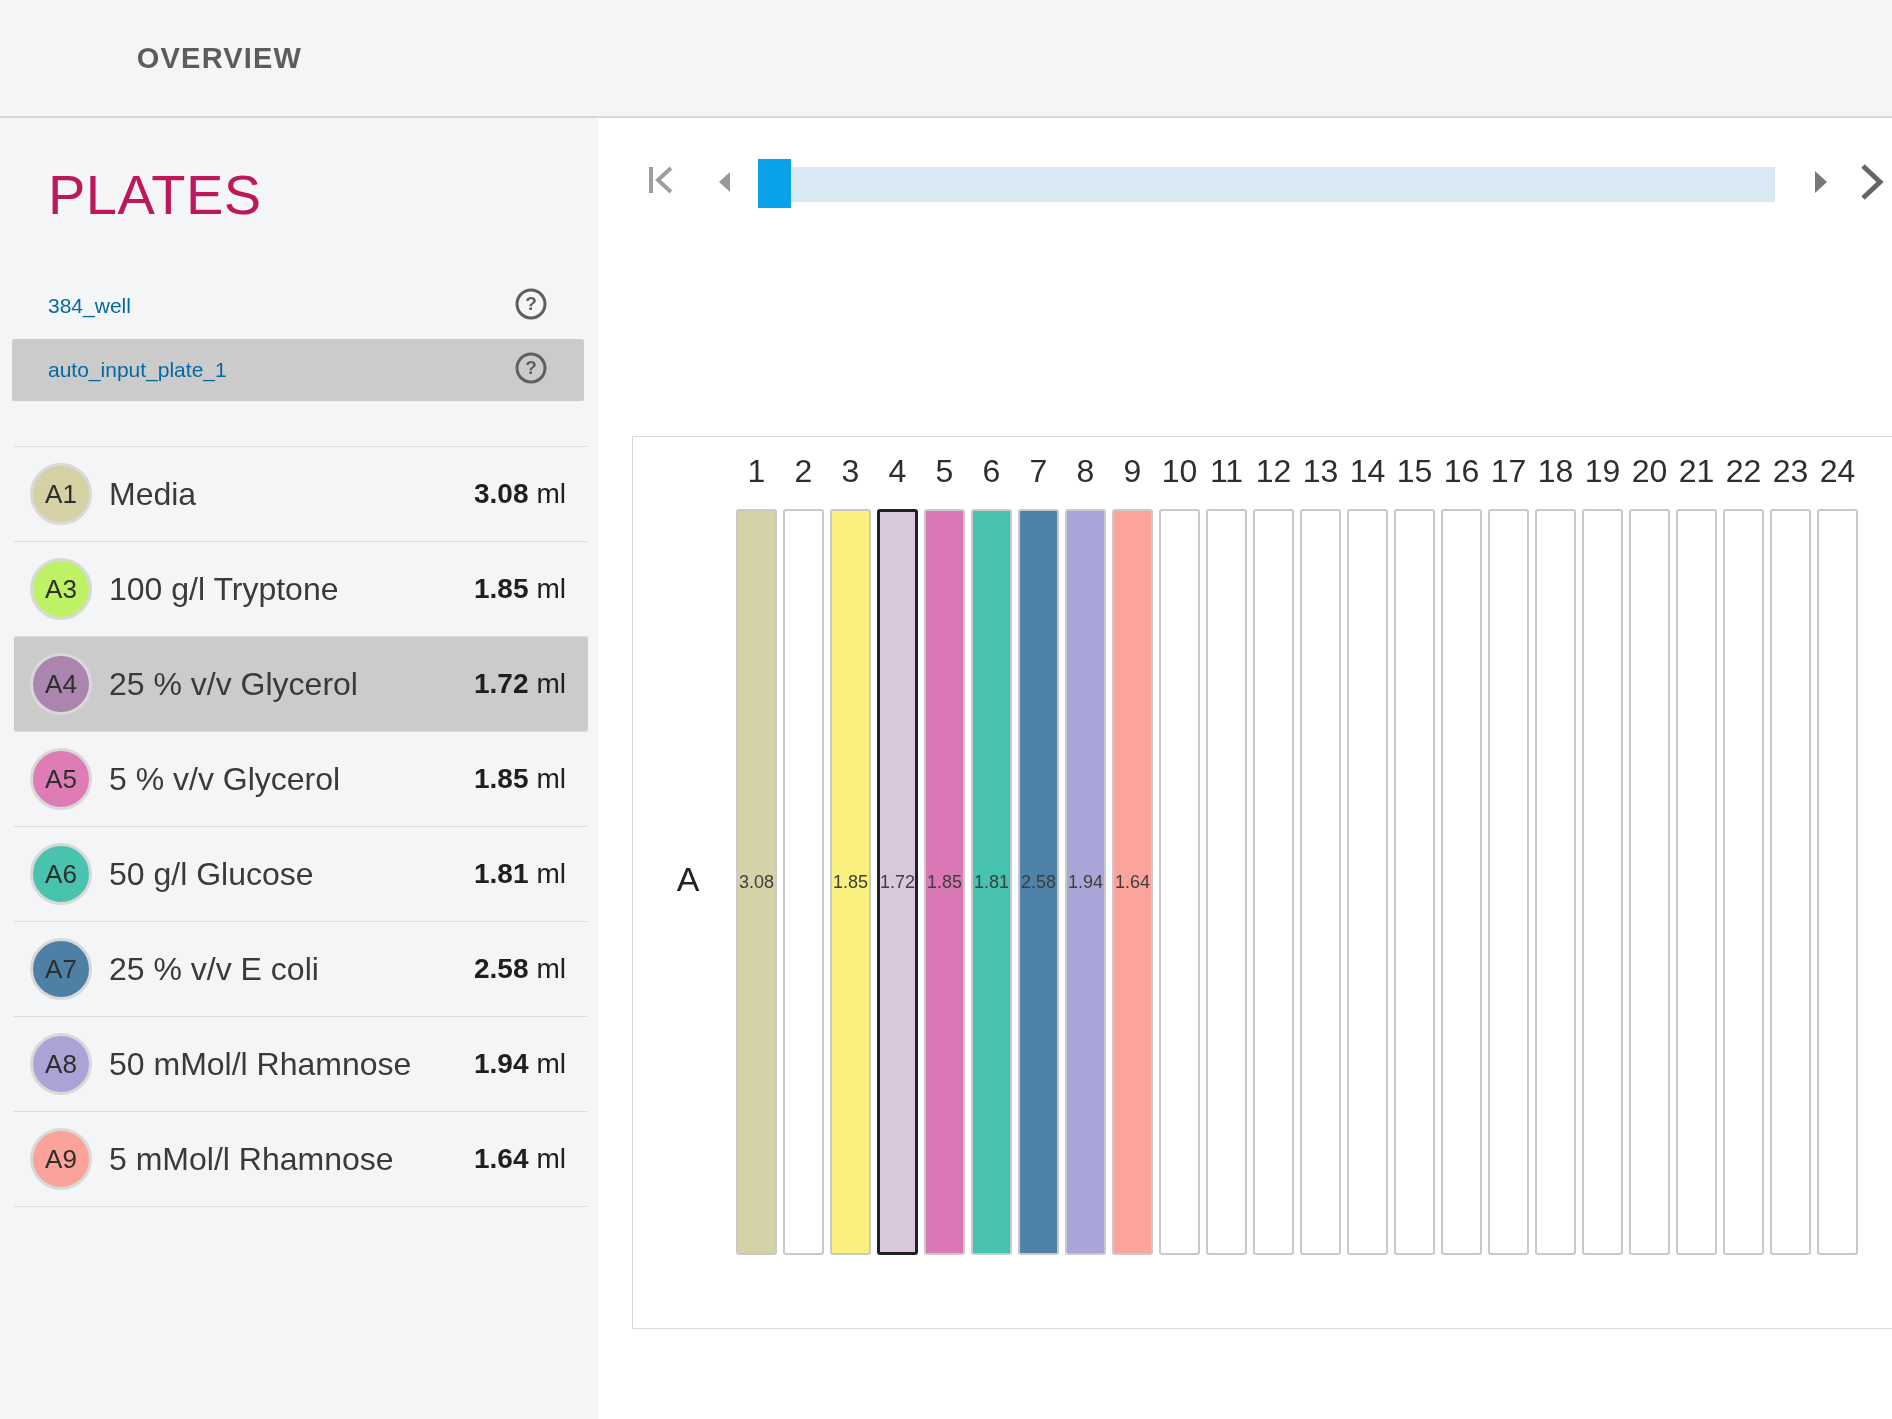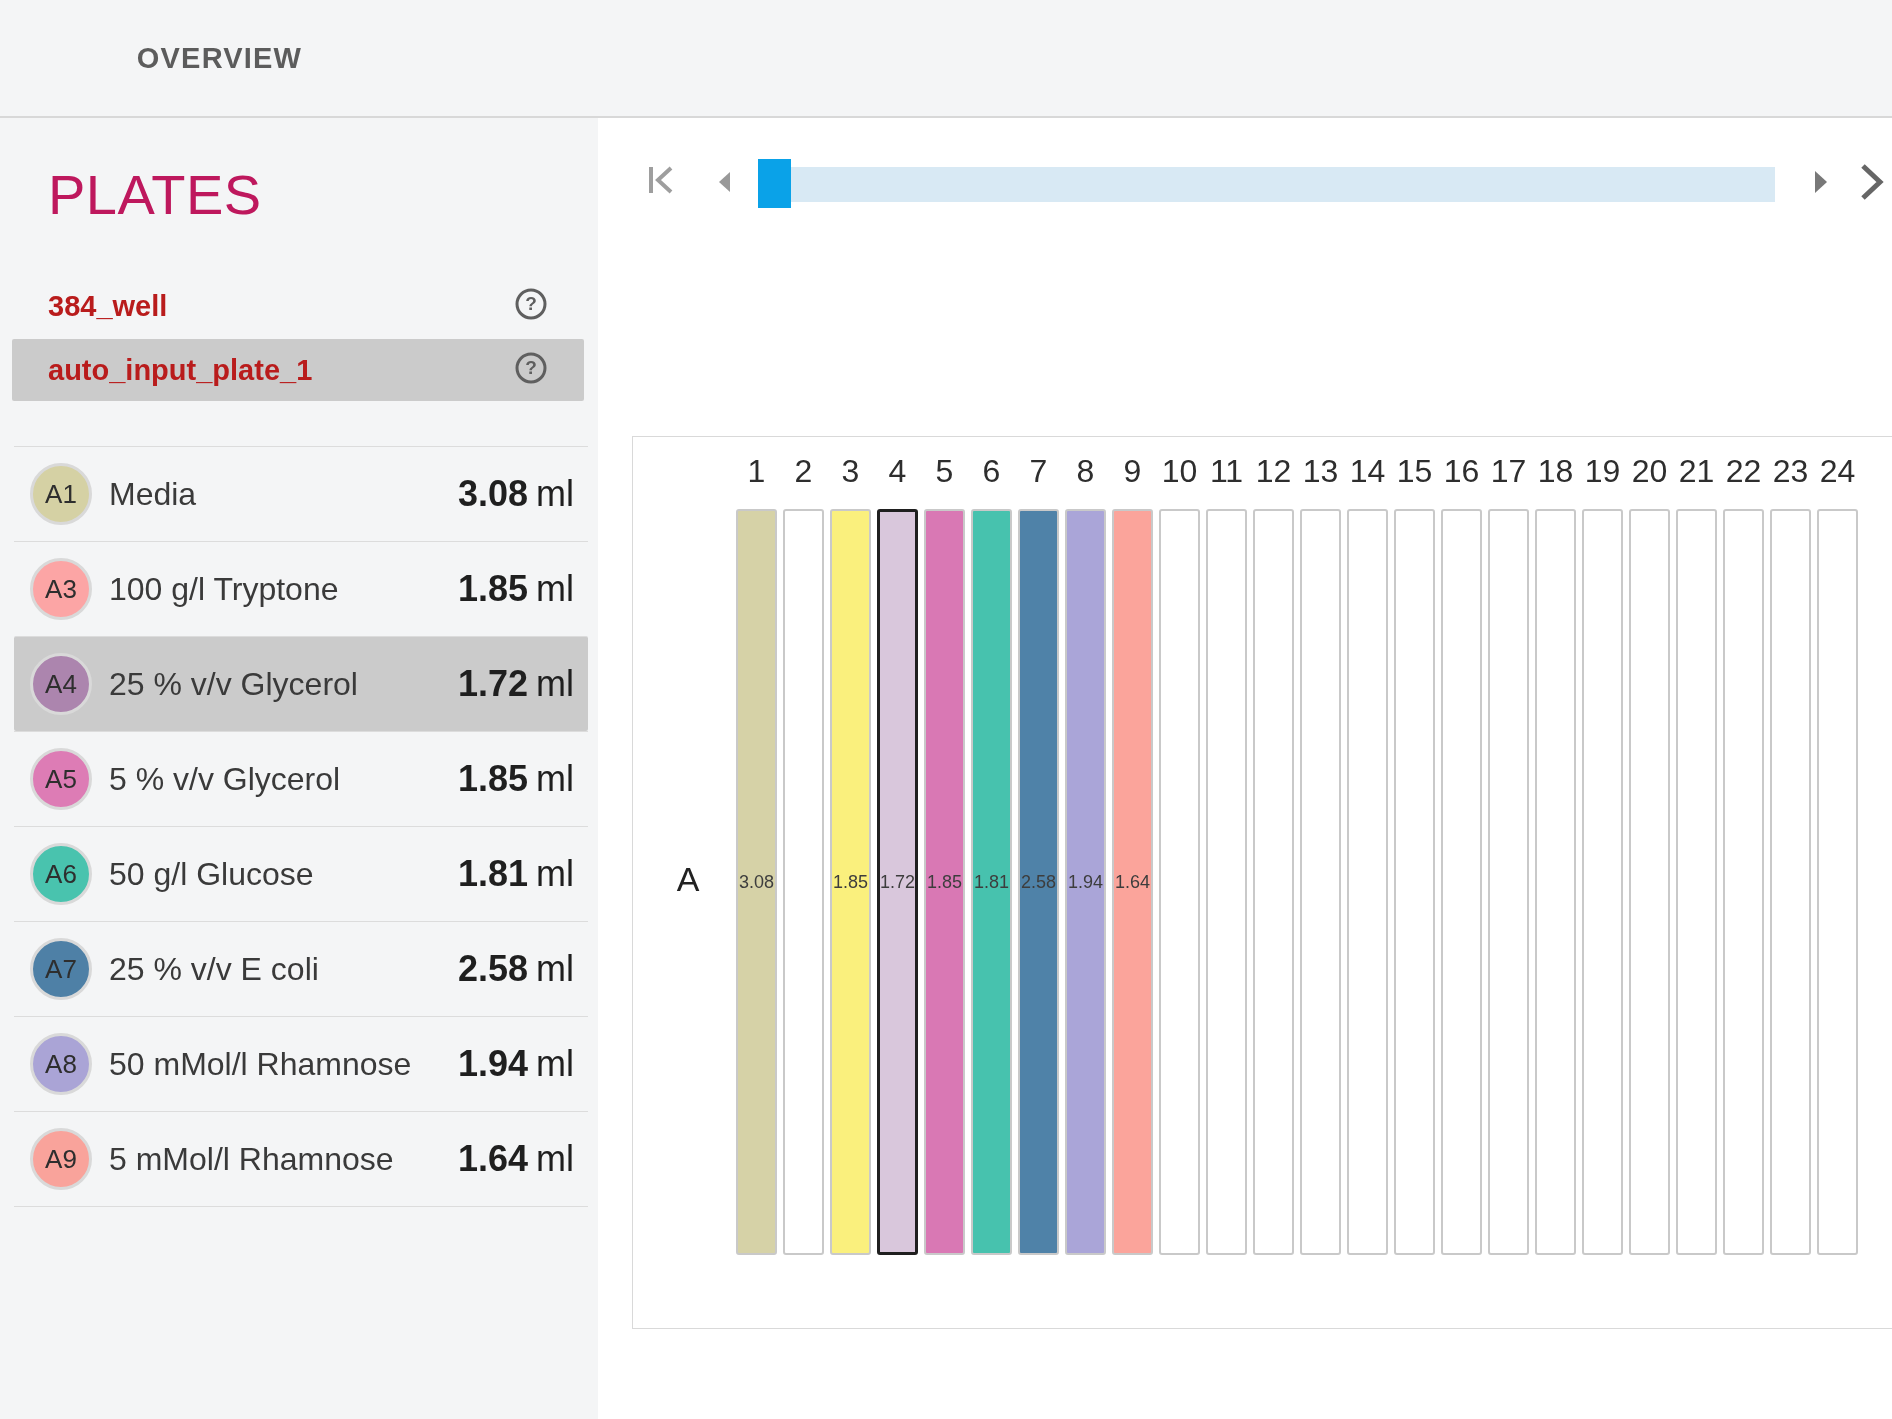--- a/index.html
+++ b/index.html
@@ -33,37 +33,37 @@
     font-size:56px; font-weight:400; color:#be185d; letter-spacing:0.5px;
     margin:44px 0 0 48px;
   }
   .plate-list { margin-top:48px; }
   .plate-row {
     height:62px; margin:0 14px 2px 12px; padding:0 36px;
     display:flex; align-items:center; justify-content:space-between;
     border-radius:2px; cursor:pointer;
   }
   .plate-row.selected { background:#cbcbcb; }
-  .plate-name { font-size:29px; color:#b91c1c;font-weight:bold; }
+  .plate-name { font-size:21px; color:#0369a1; }
   .help-icon { flex:0 0 auto; }
 
   .reagent-list { margin:45px 10px 0 14px; border-bottom:1px solid #dcdcdc; }
   .reagent-row {
     height:95px; border-top:1px solid #dcdcdc;
     display:flex; align-items:center; position:relative; cursor:pointer;
   }
   .reagent-row.selected { background:#cbcbcb; border-radius:2px; }
   .badge {
     width:62px; height:62px; border-radius:50%; border:3px solid #d9d9d9;
     margin-left:16px; flex:0 0 auto;
     display:flex; align-items:center; justify-content:center;
     font-size:26px; color:#2e2e2e;
   }
   .reagent-name { margin-left:17px; font-size:32px; color:#3a3a3a; }
-  .reagent-volume { position:absolute; right:14px; font-size:36px; color:#1f1f1f; white-space:nowrap; }
+  .reagent-volume { position:absolute; right:22px; font-size:28px; color:#1f1f1f; white-space:nowrap; }
   .reagent-volume .num { font-weight:700; }
   .reagent-volume .unit { font-weight:400; margin-left:8px; }
 
   
   .icon-skip     { position:absolute; left:646px; top:164px; cursor:pointer; }
   .arrow-left    { position:absolute; left:719px; top:172px; width:0; height:0;
                    border-top:10px solid transparent; border-bottom:10px solid transparent;
                    border-right:11px solid #999999; cursor:pointer; }
   .scroll-track  { position:absolute; left:758px; top:167px; width:1017px; height:35px; background:#d8e9f4; cursor:pointer; }
   .scroll-thumb  { position:absolute; left:758px; top:159px; width:33px; height:49px; background:#0aa2e8; cursor:grab; }
@@ -119,21 +119,21 @@
           </svg></span>
       </div>
     </div>
   <div class="reagent-list" id="reagent-list">
       <div class="reagent-row">
         <div class="badge" style="background: rgb(213, 209, 164);">A1</div>
         <div class="reagent-name">Media</div>
         <div class="reagent-volume"><span class="num">3.08</span><span class="unit">ml</span></div>
       </div>
       <div class="reagent-row">
-        <div class="badge" style="background: #fca5a5; text-align: right;">A3</div>
+        <div class="badge" style="background: #bef264; text-align: right;">A3</div>
         <div class="reagent-name">100 g/l Tryptone</div>
         <div class="reagent-volume"><span class="num">1.85</span><span class="unit">ml</span></div>
       </div>
       <div class="reagent-row selected">
         <div class="badge" style="background: rgb(172, 133, 174);">A4</div>
         <div class="reagent-name">25 % v/v Glycerol</div>
         <div class="reagent-volume"><span class="num">1.72</span><span class="unit">ml</span></div>
       </div>
       <div class="reagent-row">
         <div class="badge" style="background: rgb(221, 124, 181);">A5</div>

